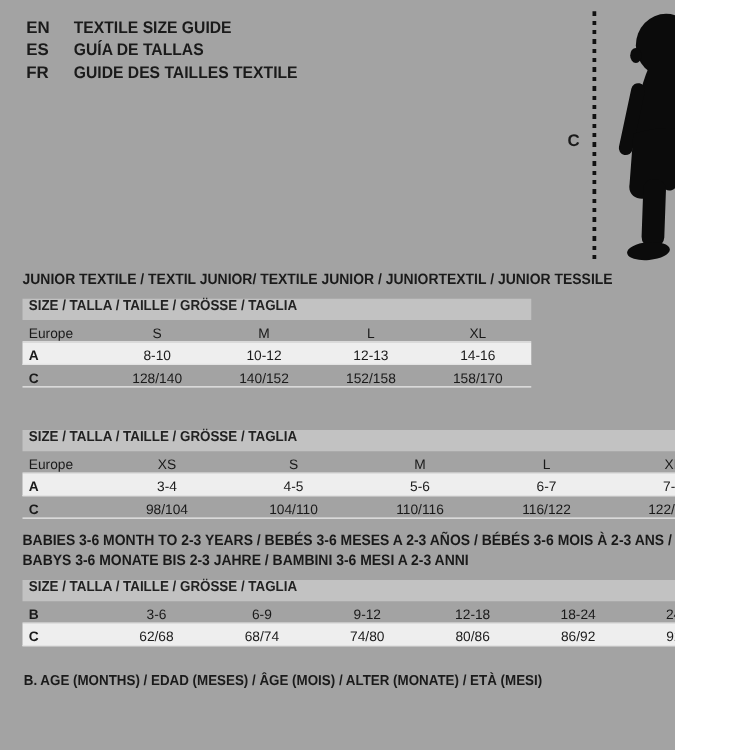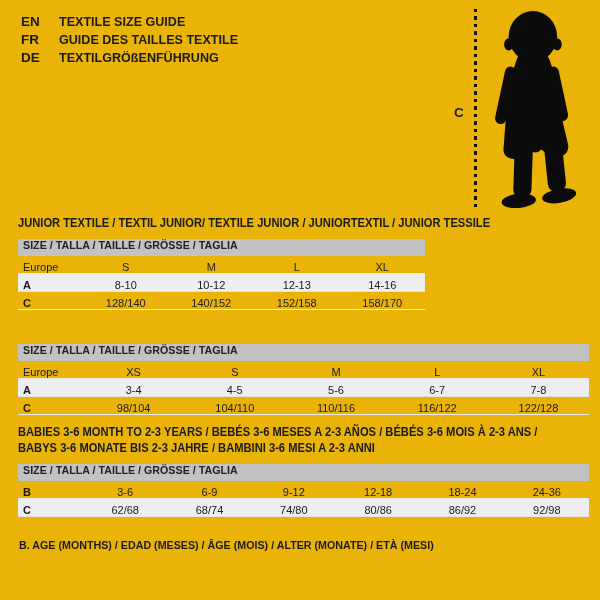--- a/index.html
+++ b/index.html
@@ -2,21 +2,21 @@
 <html style="--header-bar: #c2c2c2; --shaded-row: #eeeeee; --silhouette: #0b0b0b;"><head>
 <meta charset="utf-8">
 <style>
   html,body {margin:0; padding:0;}
   body {
     width:600px; height:600px;
     font-family:"Liberation Sans", sans-serif;
     color:#1a1a1a;
     background:#fff;
   }
-  .page {position:relative; width:600px; height:600px; background:#eab308; overflow:hidden;}
+  .page {position:relative; width:540px; height:600px; background:#a3a3a3; overflow:hidden;}
 
   .cond {display:inline-block; transform:scaleX(0.93); transform-origin:0 50%; white-space:nowrap;}
 
   
   .lang-block {position:absolute; left:21px; top:12px;}
   .lang-row {display:flex; height:18px; align-items:center;}
   .lang-code {width:38px; font-weight:700; font-size:13.5px;}
   .lang-label {font-weight:700; font-size:13.5px;}
 
   
@@ -61,26 +61,26 @@
 <body>
 
 <div class="page">
 
   <div class="lang-block">
     <div class="lang-row">
       <span class="lang-code">EN</span>
       <span class="lang-label cond">TEXTILE SIZE GUIDE</span>
     </div>
     <div class="lang-row">
+      <span class="lang-code">ES</span>
+      <span class="lang-label cond">GUÍA DE TALLAS</span>
+    </div>
+    <div class="lang-row">
       <span class="lang-code">FR</span>
       <span class="lang-label cond">GUIDE DES TAILLES TEXTILE</span>
-    </div>
-    <div class="lang-row">
-      <span class="lang-code">DE</span>
-      <span class="lang-label cond">TEXTILGRÖßENFÜHRUNG</span>
     </div>
   </div>
 
   <div class="figure">
     <span class="c-label">C</span>
     <div class="dash-line"></div>
     <svg class="baby-svg" width="106" height="206" viewBox="0 0 104 204">
       <g class="ink">
         <ellipse cx="44" cy="30" rx="24" ry="25"></ellipse>
         <ellipse cx="20" cy="38" rx="4.5" ry="6"></ellipse>

